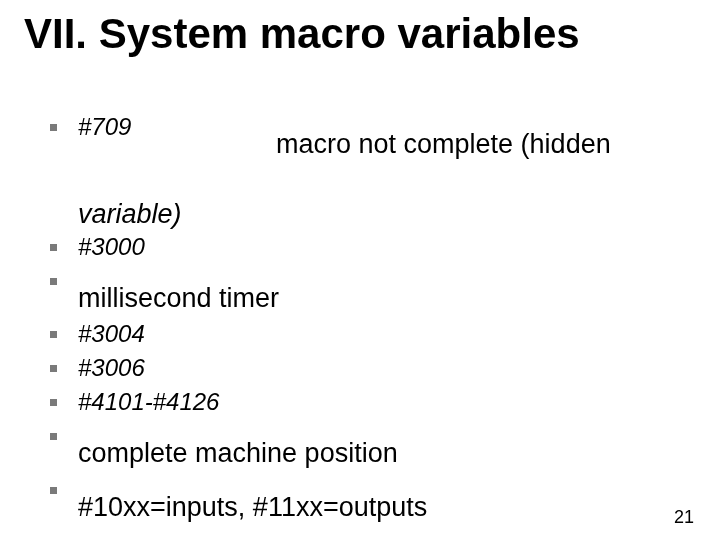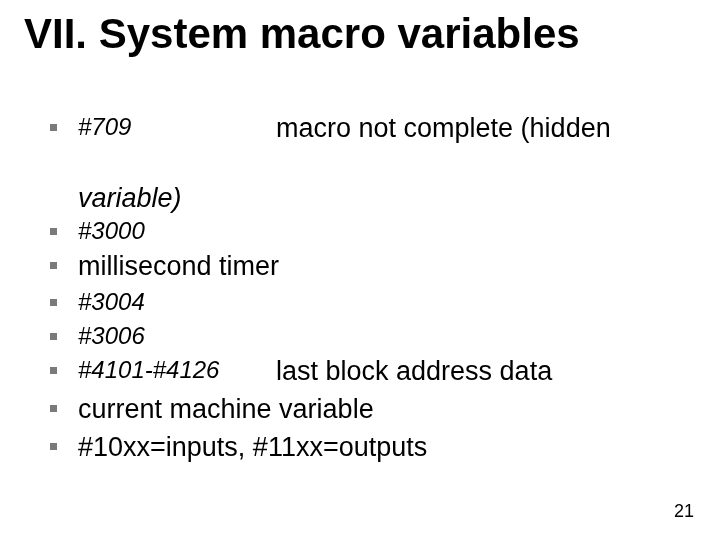--- a/index.html
+++ b/index.html
@@ -57,33 +57,34 @@
     font-style: italic;
     font-size: 24px;
     color: #000;
     line-height: 1.25;
   }
   .col-right {
     flex: 1 1 auto;
     font-size: 27px;
     color: #000;
     line-height: 1.25;
+    margin-top: 16px;
   }
   .wrap-continuation {
     font-style: italic;
     font-size: 27px;
     color: #000;
     line-height: 1.25;
     padding-left: 28px; 
     margin-top: 36px;
   }
   .page-number {
     position: absolute;
     right: 26px;
-    bottom: 18px;
+    bottom: 12px;
     font-size: 18px;
     color: #000;
     text-align: right;
   }
 </style>
 </head>
 <body>
 
 <div class="slide">
 
@@ -126,28 +127,27 @@
           <div class="bullet-box"></div>
         </div>
       <div class="col-left">#3006</div>
     </div>
 
     <div class="row">
       <div class="bullet">
           <div class="bullet-box"></div>
         </div>
       <div class="col-left">#4101-#4126</div>
-      <div class="col-right">last block address data</div>
     </div>
 
     <div class="row">
       <div class="bullet">
           <div class="bullet-box"></div>
         </div>
-      <div class="col-right">current machine variable</div>
+      <div class="col-right">complete machine position</div>
     </div>
 
     <div class="row">
       <div class="bullet">
           <div class="bullet-box"></div>
         </div>
       <div class="col-right">#10xx=inputs, #11xx=outputs</div>
     </div>
 
   </div>

